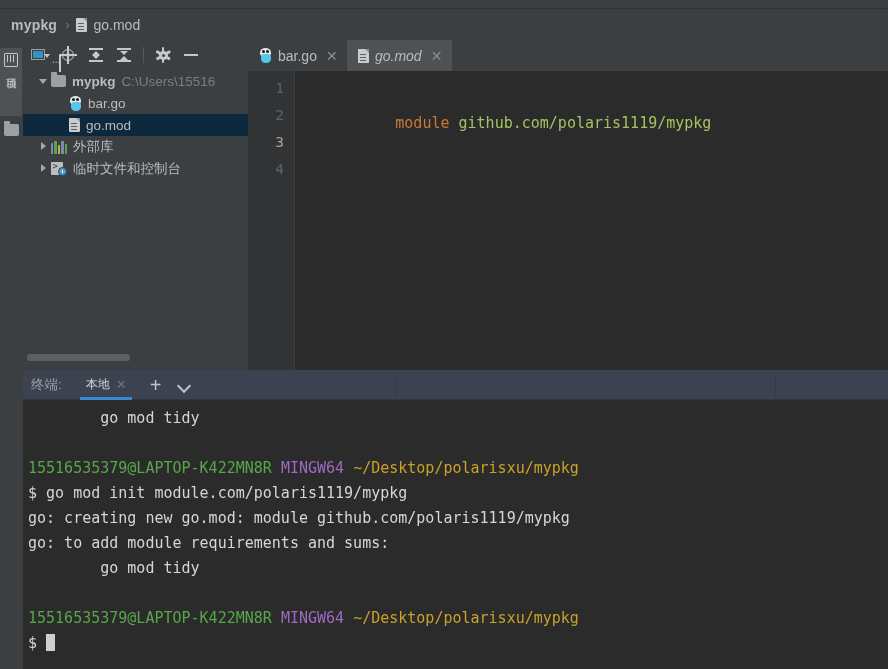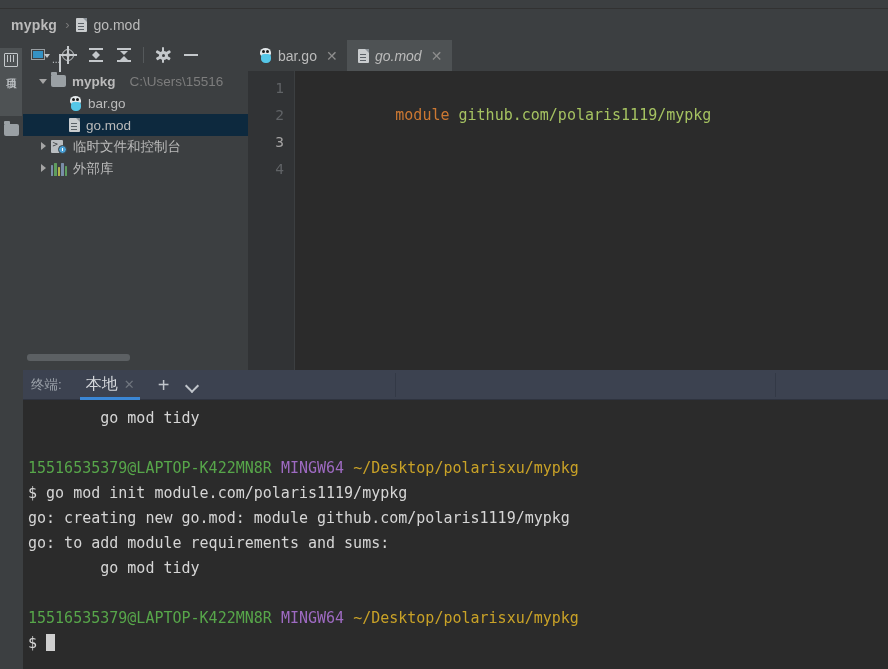--- a/index.html
+++ b/index.html
@@ -401,21 +401,21 @@
     position: absolute;
     left: 0; top: -3px;
     width: 6px; height: 3px;
     background: #9aa0a4;
     border-radius: 1px 1px 0 0;
   }
   .tree-label { font-weight: bold; }
   .tree-label.plain { font-weight: normal; }
   .tree-sub {
     color: #7d7d7d;
-    margin-left: 14px;
+    margin-left: 6px;
     font-weight: normal;
   }
   .ico-lib {
     position: relative;
     width: 16px; height: 13px;
     flex: none;
     margin-right: 6px;
   }
   .ico-lib span {
     position: absolute;
@@ -548,21 +548,21 @@
   .gutter .gln.cur { color: #a4a3a3; }
   .gutter::after {
     content: "";
     position: absolute;
     right: 0; top: 0; bottom: 0;
     width: 1px;
     background: #3c3f41;
   }
   .code-lines {
     flex: 1;
-    padding-top: 4px;
+    padding-top: 12px;
     position: relative;
   }
   .cline {
     height: 27px;
     line-height: 27px;
     font-family: "DejaVu Sans Mono", monospace;
     font-size: 15px;
     padding-left: 10px;
     white-space: pre;
   }
@@ -603,21 +603,21 @@
   }
   .term-tab {
     position: relative;
     display: flex;
     align-items: center;
     height: 30px;
     padding: 0 7px 0 8px;
   }
   .term-tab .tlabel {
     color: #d5d8dc;
-    font-size: 16px;
+    font-size: 12px;
     margin-right: 6px;
   }
   .term-tab .tclose {
     color: #6f757e;
     font-size: 13px;
     line-height: 1;
   }
   .term-tab .underline {
     position: absolute;
     left: 2px; bottom: 0;
@@ -762,41 +762,41 @@
             <span class="eyeL"></span>
             <span class="eyeR"></span>
             <span class="body"></span>
           </span>
         <span class="tree-label plain">bar.go</span>
       </div>
 
       <div class="tree-row selected" style="padding-left:46px;">
         <span class="ico-file"></span>
         <span class="tree-label plain">go.mod</span>
-      </div>
-
-      <div class="tree-row" style="padding-left:12px;">
-        <span class="tw right"></span>
-        <span class="ico-scratch">
-            <span class="sheet"></span>
-            <span class="clock"></span>
-          </span>
-        <span class="tree-label plain">临时文件和控制台</span>
       </div>
 
       <div class="tree-row" style="padding-left:12px;">
         <span class="tw right"></span>
         <span class="ico-lib">
             <span class="b1"></span>
             <span class="b2"></span>
             <span class="b3"></span>
             <span class="b4"></span>
             <span class="b5"></span>
           </span>
         <span class="tree-label plain">外部库</span>
+      </div>
+
+      <div class="tree-row" style="padding-left:12px;">
+        <span class="tw right"></span>
+        <span class="ico-scratch">
+            <span class="sheet"></span>
+            <span class="clock"></span>
+          </span>
+        <span class="tree-label plain">临时文件和控制台</span>
       </div>
     </div>
 
     <div class="tree-scroll">
       <div class="thumb"></div>
     </div>
   </div>
 
   <div class="editor-area">
     <div class="tab-bar">

